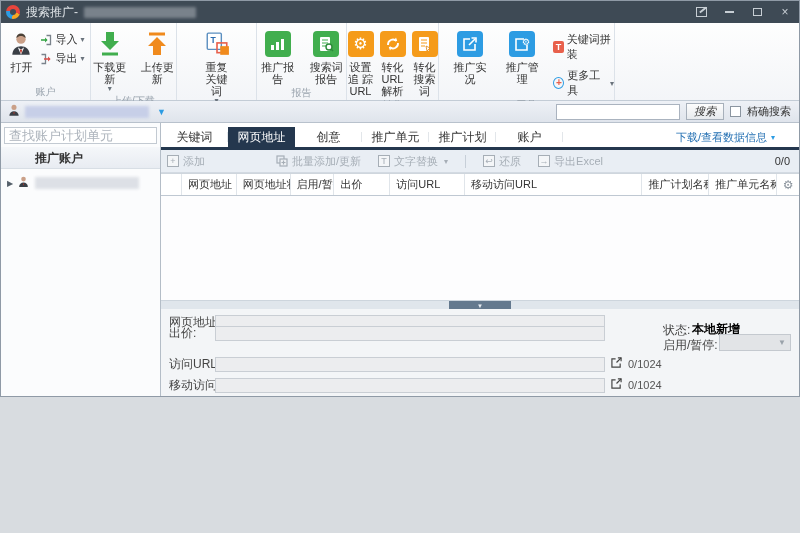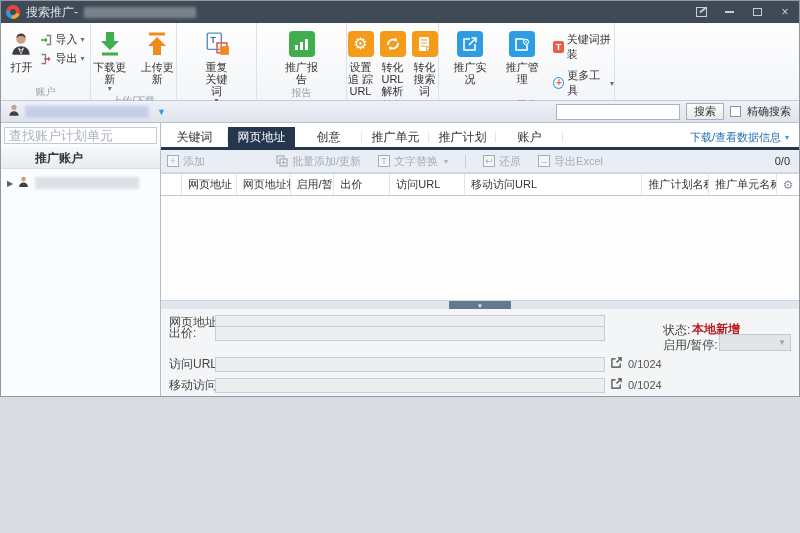--- a/index.html
+++ b/index.html
@@ -46,21 +46,21 @@
 
   
   .accountbar { position:absolute; left:0; top:100px; width:100%; height:22px;
                 background:linear-gradient(#eef1f6,#dfe4ec); border-bottom:1px solid #b8c1cc;
                 display:flex; align-items:center; }
   .a-redact { width:124px; height:12px; margin-left:4px; background:#c7cfe8; border-radius:1px; filter:blur(1.5px); }
   .acct-caret { color:#2d9ce3; font-size:9px; margin-left:8px; }
   .search-cluster { margin-left:auto; display:flex; align-items:center; gap:6px; padding-right:8px; }
   .search-input { width:124px; height:16px; border:1px solid #aab3bf; background:#fff; font-size:11px; padding:0 3px; }
   .search-btn { height:17px; padding:0 7px; font-size:11px; color:#333; border:1px solid #a7b0bb;
-                background:linear-gradient(#fdfdfd,#e7eaee); cursor:default; }
+                background:linear-gradient(#fdfdfd,#e7eaee); cursor:default;font-style:italic; }
   .chk { width:11px; height:11px; border:1px solid #8b95a0; background:#fff; }
   .chk-label { font-size:11px; color:#333; }
 
   
   .sidebar { position:absolute; left:0; top:122px; width:160px; bottom:0; background:#fbfcfd;
              border-right:1px solid #b4bdc7; }
   .s-search { position:absolute; left:3px; top:4px; width:153px; height:17px; border:1px solid #c3cad2;
               background:#fff; display:flex; align-items:center; }
   .s-search input { flex:1; border:none; outline:none; font-size:13px; color:#555; padding:0 4px; background:transparent; }
   .s-search input::placeholder { color:#adb4bc; }
@@ -79,21 +79,21 @@
   .funnel-wrap { margin:0 8px 0 9px; }
 
   
   .main { position:absolute; left:160px; top:122px; right:0; bottom:0; background:#fff; }
   .tabbar { position:absolute; left:0; top:4px; width:100%; height:23px; background:#fff;
             border-bottom:3px solid #24374e; display:flex; align-items:stretch; }
   .tab { width:67px; display:flex; align-items:center; justify-content:center; font-size:12px;
          color:#333; cursor:default; position:relative; }
   .tab:not(.active)::after { content:""; position:absolute; right:0; top:5px; bottom:5px; width:1px; background:#e2e6ea; }
   .tab.active { background:#24374e; color:#fff; }
-  .dl-link { margin-left:auto; display:flex; align-items:center; gap:4px; padding-right:10px;
+  .dl-link { margin-left:auto; display:flex; align-items:center; gap:4px; padding-right:24px;
              color:#2470b3; font-size:11px; cursor:default;justify-content:space-between; }
   .dl-link .caret { font-size:8px; color:#2d9ce3; }
 
   .toolbar { position:absolute; left:0; top:27px; width:100%; height:23px; background:#e9eef4;
              border-bottom:1px solid #d3dae2; display:flex; align-items:center; padding-left:6px; font-size:11px; }
   .tb-item { display:flex; align-items:center; gap:4px; margin-right:17px; color:#a6aeb6; cursor:default; }
   .tb-item.enabled { color:#333;margin-top:44px; }
   .tb-item .caret { font-size:8px; color:#a6aeb6; margin-left:2px; }
   .tb-sep { width:1px; height:13px; background:#c7cfd8; margin-right:17px; }
   .tb-counter { margin-left:auto; padding-right:9px; color:#333; font-size:11px; }
@@ -113,21 +113,21 @@
                display:flex; align-items:center; justify-content:center; cursor:default; }
 
   .detail { position:absolute; left:0; bottom:0; width:100%; height:87px; background:#f3f5f7; }
   .d-row { position:absolute; left:0; height:16px; display:flex; align-items:center; width:100%; }
   .d-label { position:absolute; left:8px; font-size:12px; color:#444; }
   .d-input { position:absolute; left:54px; width:390px; height:15px; background:#ecedef;
              border:1px solid #c9ced4; font-size:11px; padding:0 3px; color:#555; }
   .d-expand { position:absolute; left:450px; top:1px; }
   .d-counter { position:absolute; left:467px; font-size:11px; color:#555; }
   .d-status-label { position:absolute; left:502px; top:8px; font-size:12px; color:#444; }
-  .d-status-value { position:absolute; left:531px; top:7px; font-size:12px; font-weight:bold; color:#b91c1c; }
+  .d-status-value { position:absolute; left:531px; top:7px; font-size:12px; font-weight:bold; color:#000000; }
   .d-pause-label { position:absolute; left:502px; top:38px; font-size:12px; color:#444; }
   .d-select { position:absolute; left:558px; top:35px; width:72px; height:17px; background:#e2e4e7;
               border:1px solid #c4c9cf; display:flex; align-items:center; justify-content:flex-end;
               padding-right:4px; color:#9aa2aa; font-size:8px; }
 </style>
 </head>
 <body>
 
 <div id="app">
 
@@ -241,20 +241,33 @@
               <span class="sq green">
             <svg width="16" height="14" viewBox="0 0 16 14">
                   <rect x="1" y="8" width="3" height="5" fill="#fff"></rect>
                   <rect x="6" y="5" width="3" height="8" fill="#fff"></rect>
                   <rect x="11" y="2" width="3" height="11" fill="#fff"></rect>
                 </svg>
           </span>
             </span>
           <span>推广报告</span>
         </div>
+        <div class="rbtn" style="width:40px">
+          <span class="ric">
+              <span class="sq green">
+            <svg width="16" height="16" viewBox="0 0 16 16">
+                  <rect x="2" y="1" width="10" height="14" rx="1" fill="#fff"></rect>
+                  <path d="M4 4h6M4 7h6M4 10h4" stroke="#41ae4e" stroke-width="1.2"></path>
+                  <circle cx="11" cy="11" r="3" fill="#fff" stroke="#2c8a39" stroke-width="1.4"></circle>
+                  <path d="M13 13l2 2" stroke="#2c8a39" stroke-width="1.6"></path>
+                </svg>
+          </span>
+            </span>
+          <span>搜索词 报告</span>
+        </div>
       </div>
       <div class="rgroup-label">报告</div>
     </div>
 
     <div class="rgroup" style="width:92px">
       <div class="rgroup-body" style="gap:2px">
         <div class="rbtn" style="width:30px">
           <span class="ric">
               <span class="sq orange">
                 <span class="gear-glyph">⚙</span>

